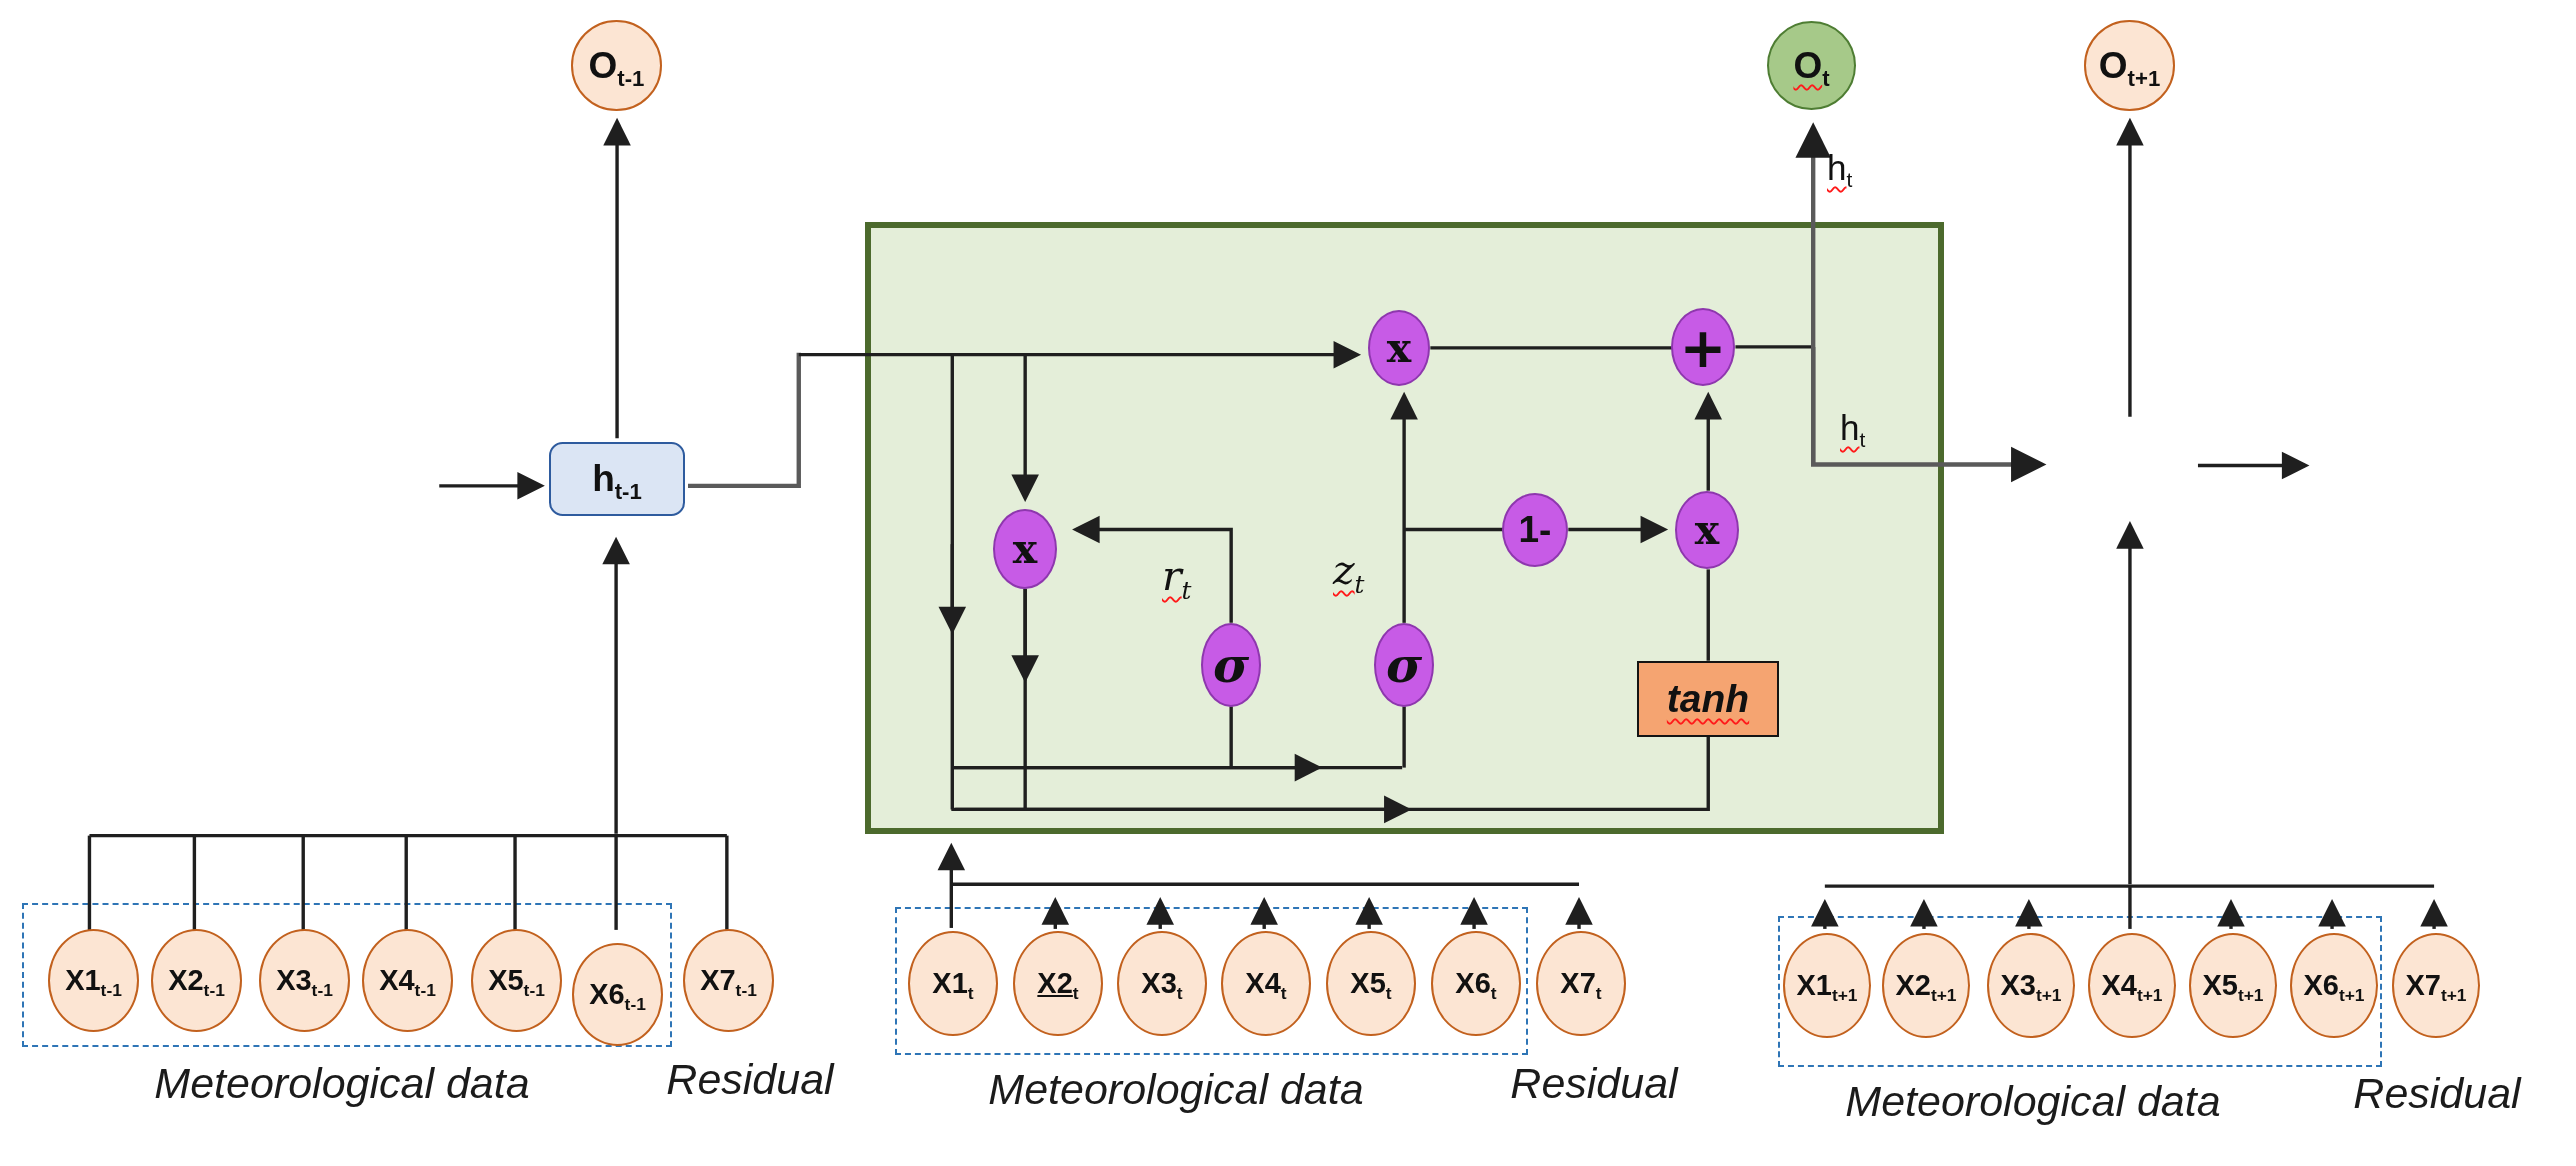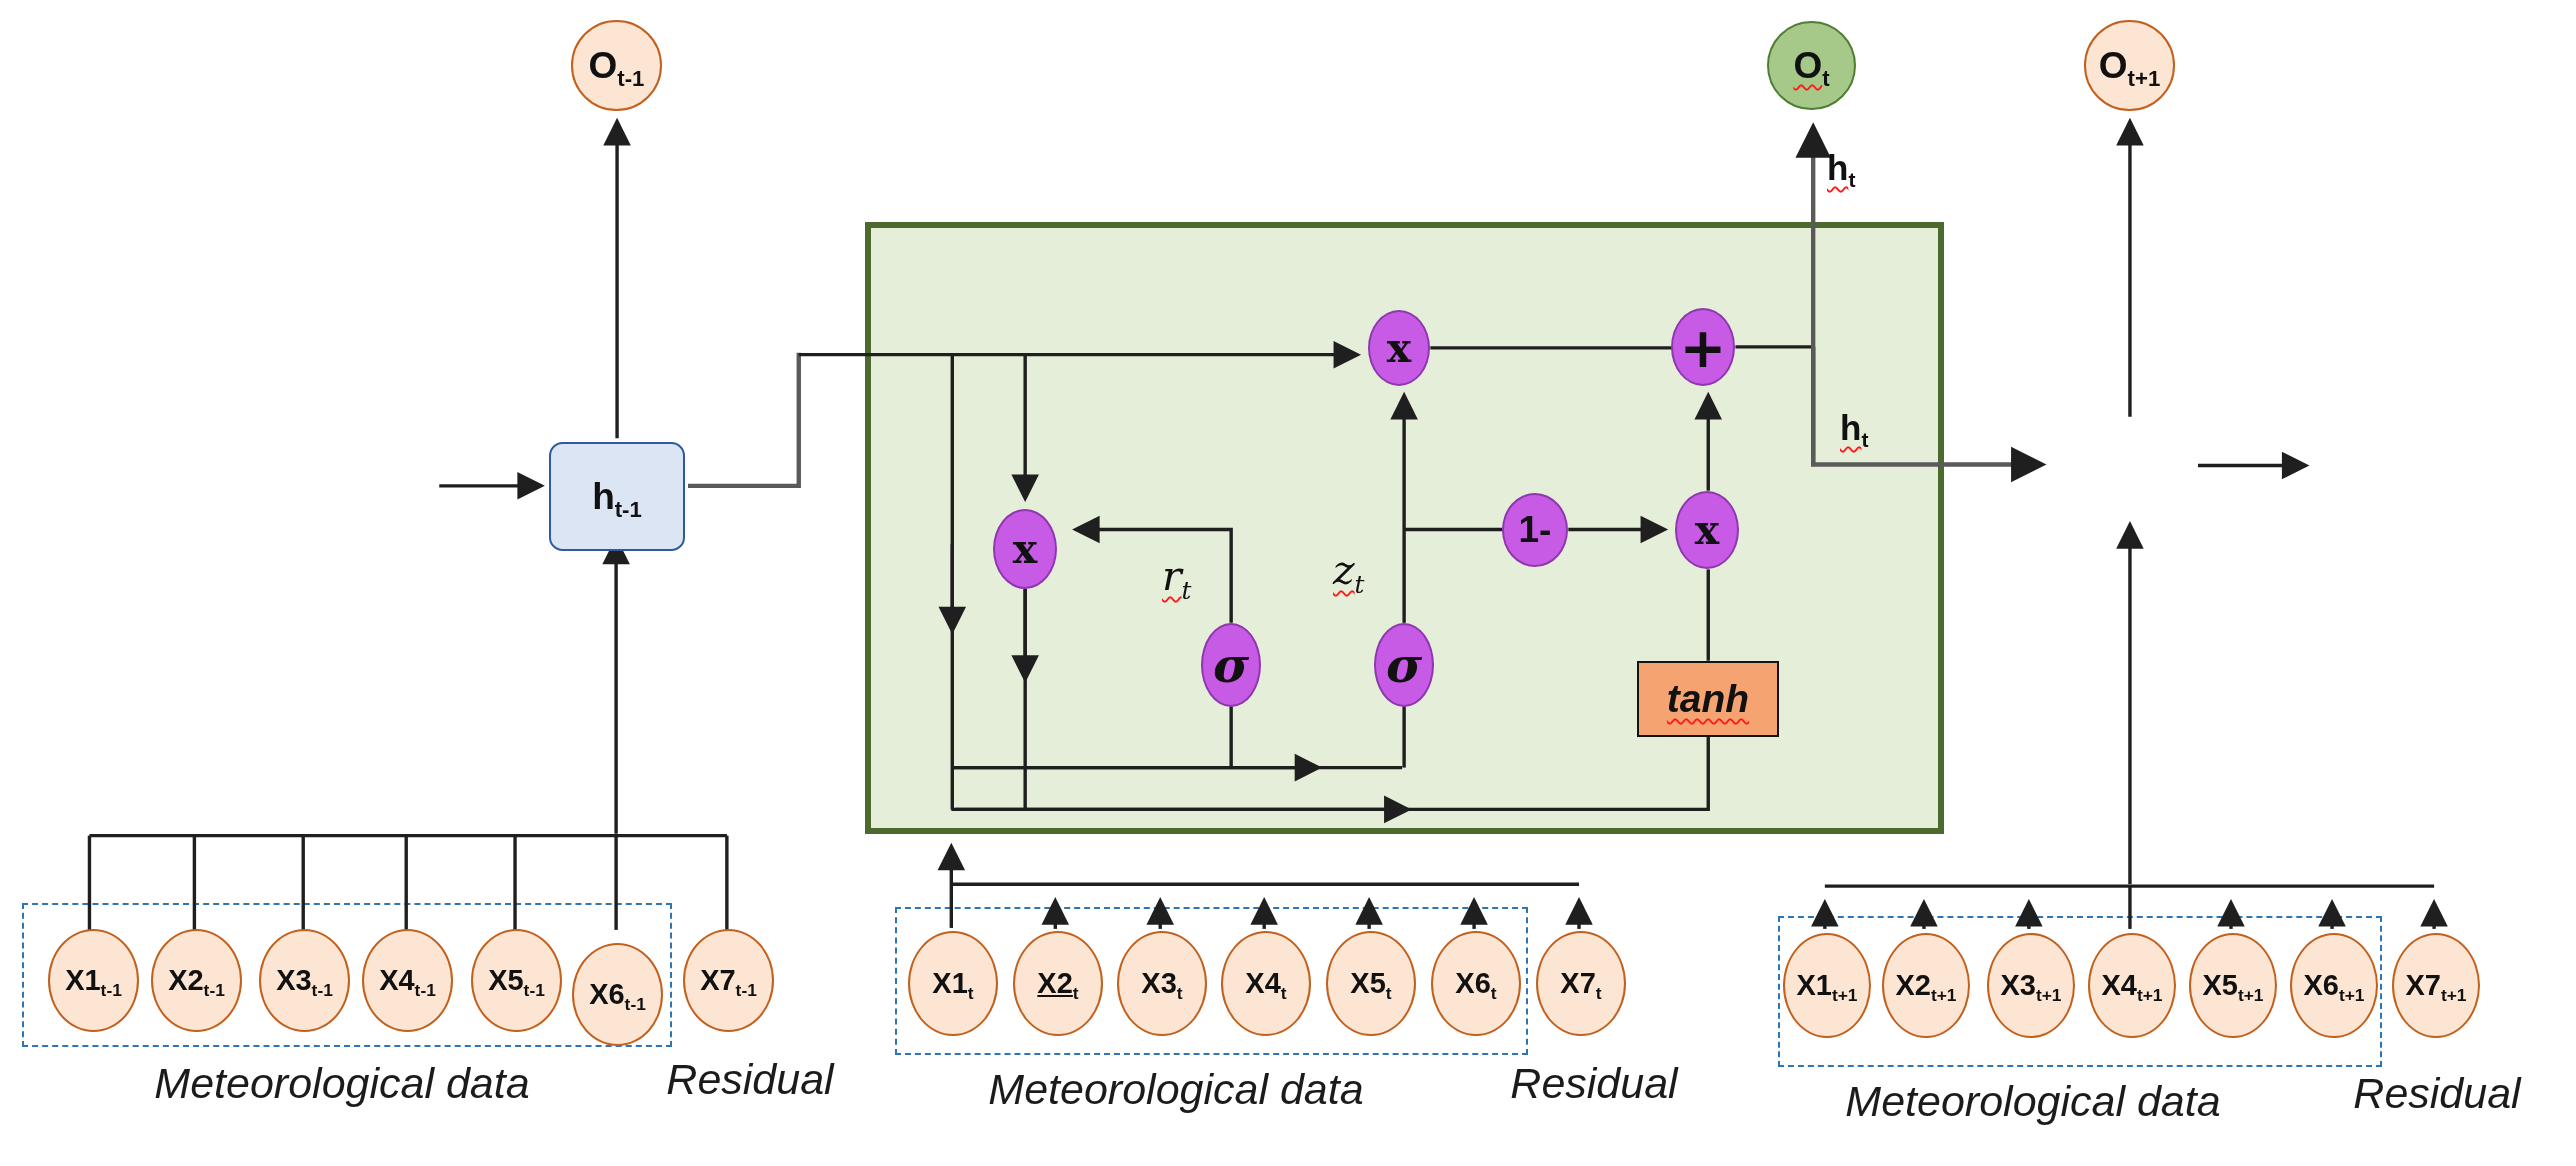--- a/index.html
+++ b/index.html
@@ -25,21 +25,21 @@
   .onode{background:var(--input-fill);border:2.9px solid var(--input-border);font-size:37px;font-weight:bold;}
   .onode.green{background:var(--output-fill);border-color:var(--output-border);}
   .hbox{background:var(--hidden-fill);border:2.9px solid var(--hidden-border);border-radius:13.6px;font-size:37px;font-weight:bold;}
   .gnode{background:var(--gate-fill);border:2.9px solid var(--gate-border);border-radius:50%;font-weight:bold;}
   .mult{font-size:41px;font-family:"DejaVu Serif",serif;}
   .plus{font-size:56px;font-family:"DejaVu Sans",sans-serif;}
   .oneminus{font-size:37px;}
   .sigma{font-size:49px;font-family:"DejaVu Serif",serif;font-style:italic;font-weight:600;}
   .tanhbox{background:var(--tanh-fill);border:2.9px solid #141414;font-size:39px;font-style:italic;font-weight:bold;z-index:10;}
   .glabel{font-size:41px;font-weight:normal;font-style:italic;font-family:"DejaVu Serif",serif;z-index:11;}
-  .hlabel{font-size:35px;font-weight:bold;z-index:11;text-align:center;}
+  .hlabel{font-size:35px;font-weight:normal;z-index:11;text-align:center;}
   .xnode{background:var(--input-fill);border:2.9px solid var(--input-border);border-radius:50%;font-size:29px;font-weight:bold;z-index:10;position:absolute;display:flex;align-items:center;justify-content:center;}
   .dashbox{border:2.9px dashed var(--dashed);z-index:2;}
   .caption{font-size:43px;font-style:italic;color:#1b1b1b;white-space:nowrap;transform:translateX(-50%);z-index:11;}
   sub{font-size:0.60em;vertical-align:-0.35em;line-height:0;}
   .sq{text-decoration-line:underline;text-decoration-style:wavy;text-decoration-color:var(--squig);text-decoration-thickness:2.4px;text-underline-offset:5.8px;}
 </style>
 </head>
 <body>
 
 <div id="canvas">
@@ -124,21 +124,21 @@
   <div class="abs node circ onode" style="left:571px;top:20.4px;width:91px;height:91px;">
     <span><span>O</span><sub>t-1</sub></span>
   </div>
   <div class="abs node circ onode green" style="left:1767px;top:21.4px;width:89px;height:89px;">
     <span class="sq"><span>O</span><sub>t</sub></span>
   </div>
   <div class="abs node circ onode" style="left:2084px;top:20.4px;width:91px;height:91px;">
     <span><span>O</span><sub>t+1</sub></span>
   </div>
 
-  <div class="abs node hbox" style="left:549px;top:442px;width:136px;height:109px;">
+  <div class="abs node hbox" style="left:549px;top:442px;width:136px;height:74px;">
     <span><span>h</span><sub>t-1</sub></span>
   </div>
 
   <div class="abs hlabel sq" style="left:1827px;top:148px;">
     <span>h</span><sub>t</sub>
   </div>
   <div class="abs hlabel sq" style="left:1840px;top:408px;">
     <span>h</span><sub>t</sub>
   </div>
 

